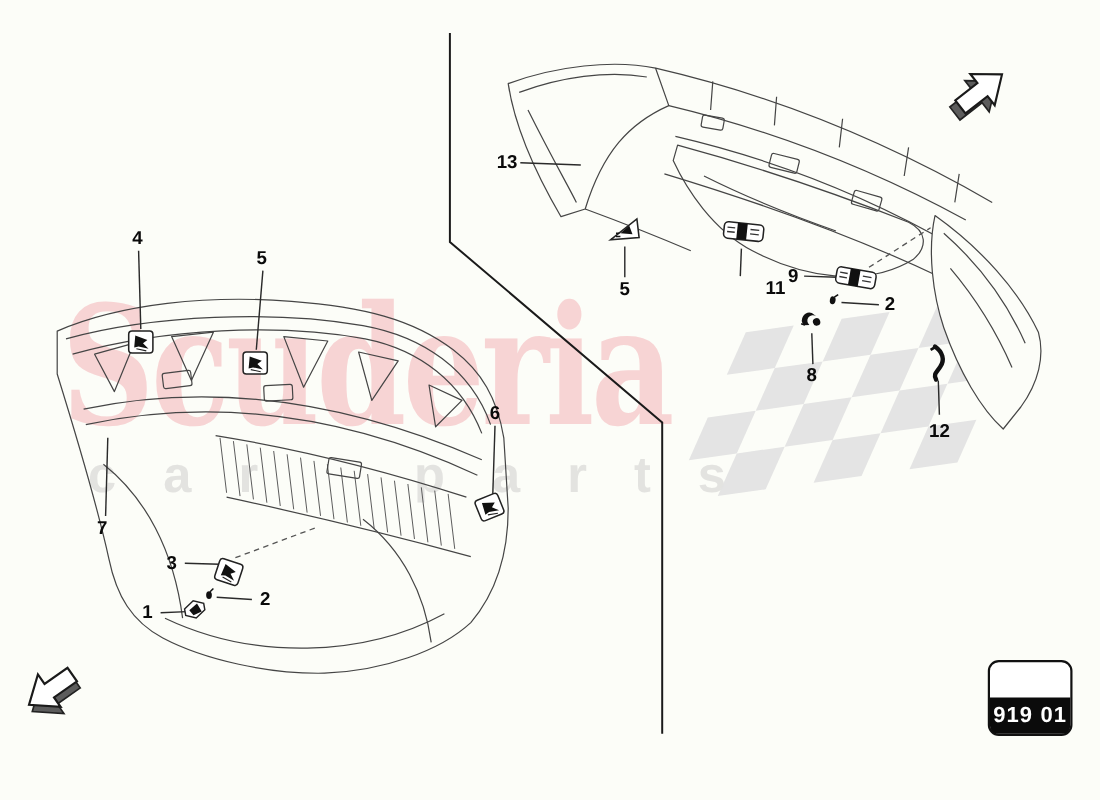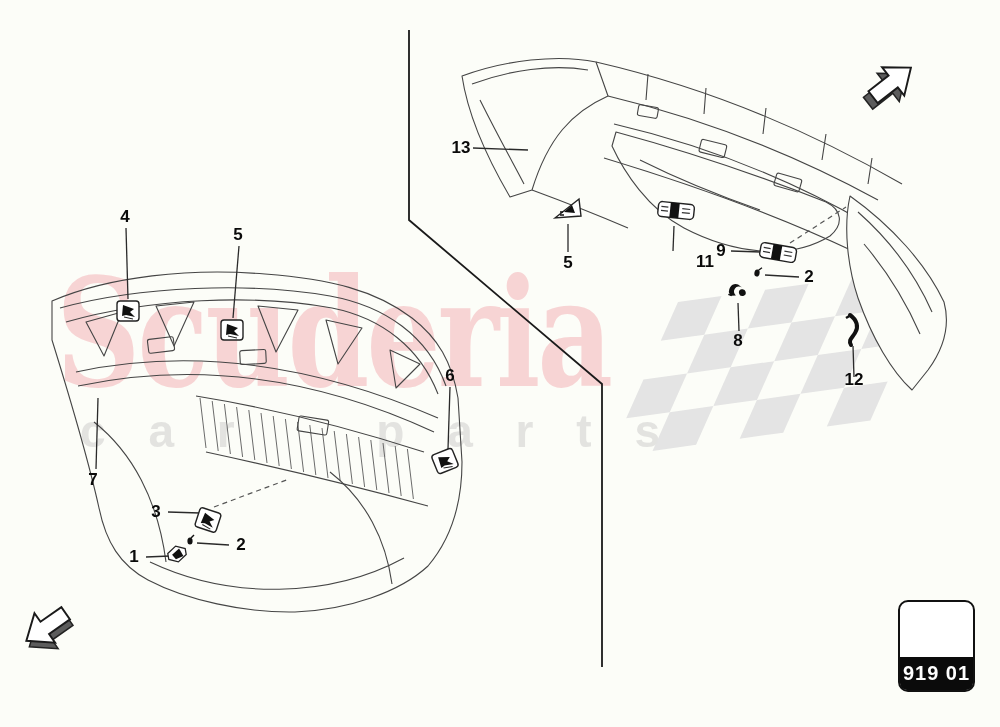--- a/index.html
+++ b/index.html
@@ -13,21 +13,21 @@
   .wm-sub{position:absolute;left:80px;top:408px;width:580px;display:flex;
           justify-content:space-between;align-items:flex-start;
           font-weight:bold;font-size:46px;line-height:1;user-select:none;}
   .wm-sub .gap{width:56px;}
   
   .art{position:absolute;left:0;top:0;}
   
   .callout{position:absolute;transform:translate(-50%,-50%);font-weight:bold;
            font-size:17px;color:#0a0a0a;white-space:nowrap;}
   
-  .code-box{position:absolute;left:898px;top:600px;width:77px;height:92px;
+  .code-box{position:absolute;left:898px;top:600px;width:77px;height:69px;
             background:#fff;border:2px solid #111;border-radius:10px;box-sizing:border-box;}
   .code-band{position:absolute;left:0;right:0;bottom:0;height:33px;background:#0b0b0b;
              border-radius:0 0 7px 7px;display:flex;align-items:center;justify-content:center;
              color:#fff;font-weight:bold;font-size:20px;letter-spacing:1px;}
 </style>
 </head>
 <body>
 
 <div class="stage">
 
@@ -217,21 +217,21 @@
       <div class="callout" style="left: 241px; top: 545px;">2</div>
       <div class="callout" style="left: 156px; top: 512px;">3</div>
       <div class="callout" style="left: 125px; top: 217px;">4</div>
       <div class="callout" style="left: 238px; top: 235px;">5</div>
       <div class="callout" style="left: 450px; top: 376px;">6</div>
       <div class="callout" style="left: 93px; top: 480px;">7</div>
       <div class="callout" style="left: 738px; top: 341px;">8</div>
       <div class="callout" style="left: 721px; top: 251px;">9</div>
       <div class="callout" style="left: 568px; top: 263px;">5</div>
       <div class="callout" style="left: 673px; top: 262px; margin-left: 32px;">11</div>
-      <div class="callout" style="left: 854px; top: 380px;">12</div>
+      <div class="callout" style="left: 854px; top: 392px;">12</div>
       <div class="callout" style="left: 461px; top: 148px;">13</div>
       <div class="callout" style="left: 809px; top: 277px;">2</div>
     </div>
 
   <div class="code-box">
     <div class="code-band">919 01</div>
   </div>
 
 </div>
 

